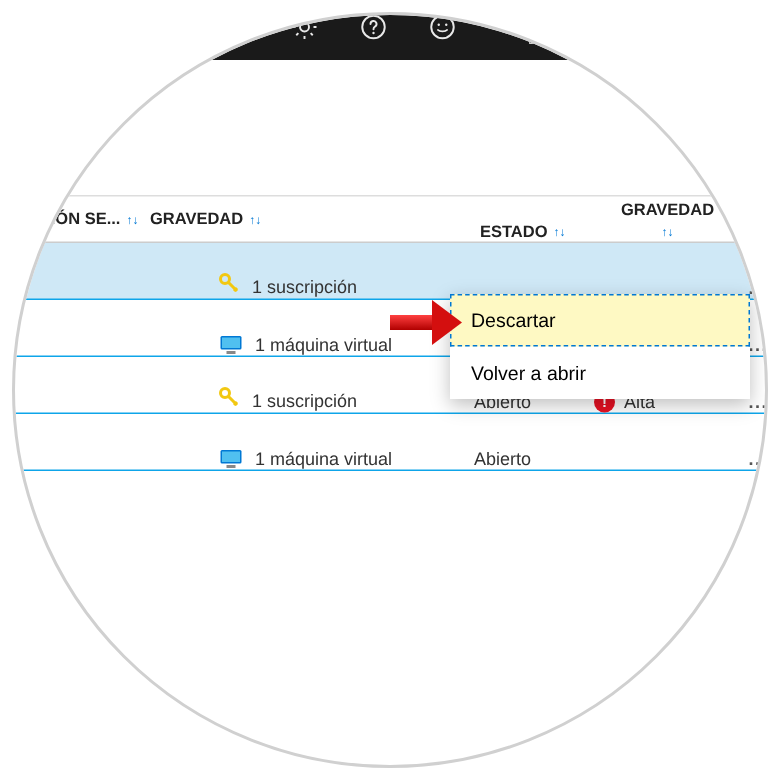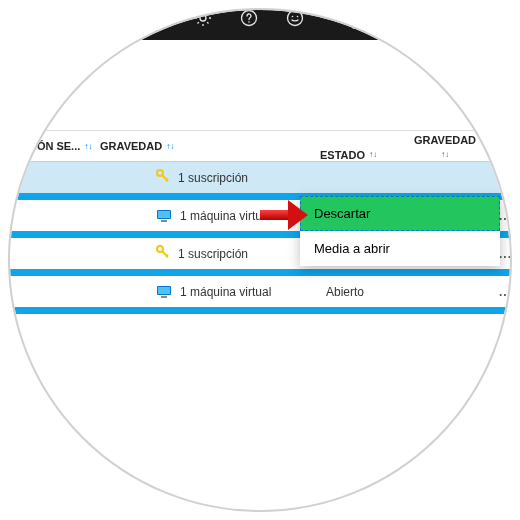--- a/index.html
+++ b/index.html
@@ -35,26 +35,26 @@
     padding-left: 10px;
   }
   .thead .col { display: flex; align-items: center; gap: 4px; }
   .col-sit { width: 90px; }
   .col-rec { width: 210px; }
   .col-est { width: 90px; padding-left: 10px; margin-top: 17px; }
   .col-grav { width: 90px; flex-direction: column; }
   .sort { font-size: 8px; color: #0078d4; }
   .row {
     display: flex;
-    align-items: center;
+    align-items: flex-end;
     height: 38px;
-    border-bottom: 7px solid #0ea5e9;
+    border-bottom: 1px solid #0ea5e9;
     font-size: 12px;
     color: #333;
-    padding-left: 16px;
+    padding-left: 6px;
     position: relative;
   }
   .row.selected { background: #cfe8f6; }
   .row .c-sit { width: 90px; }
   .row .c-rec { width: 210px; display: flex; align-items: center; gap: 8px; padding-left: 50px; }
   .row .c-est { width: 90px; padding-left: 10px; }
   .row .c-grav { width: 90px; display: flex; align-items: center; gap: 6px; }
   .row .c-more { position: absolute; right: 8px; font-weight: bold; letter-spacing: 1px; color: #555; cursor: pointer; }
   .ikey { color: #f2c811; }
   .ivm svg { display: block; }
@@ -69,21 +69,21 @@
     background: #fff;
     box-shadow: 0 4px 12px rgba(0,0,0,0.25);
     z-index: 50;
     font-size: 13px;
   }
   .contextmenu .mi {
     padding: 10px 14px;
     cursor: pointer;
   }
   .contextmenu .mi.hover {
-    background: #22c55e;
+    background: #fef9c3;
     outline: 1px dashed #0078d4;
     outline-offset: -1px;
   }
   .arrow {
     position: absolute;
     left: 260px; top: 200px;
     z-index: 60;
   }
   .circle-border {
     position: absolute;
@@ -218,21 +218,21 @@
           </span>
         <span>1 máquina virtual</span>
       </div>
       <div class="c-est"><span>Abierto</span></div>
       <div class="c-more">...</div>
     </div>
   </div>
 
   <div class="contextmenu">
     <div class="mi hover">Descartar</div>
-    <div class="mi">Media a abrir</div>
+    <div class="mi">Volver a abrir</div>
   </div>
 
   <div class="arrow">
     <svg width="48" height="30" viewBox="0 0 48 30">
       <rect x="0" y="10" width="28" height="10" fill="#d40f0f"></rect>
       <path d="M28 0 L48 15 L28 30 Z" fill="#d40f0f"></path>
       <rect x="0" y="10" width="28" height="10" fill="url(#g)"></rect>
       <defs>
           <linearGradient id="g" x1="0" x2="0" y1="0" y2="1">
             <stop offset="0" stop-color="#ff4040"></stop>

